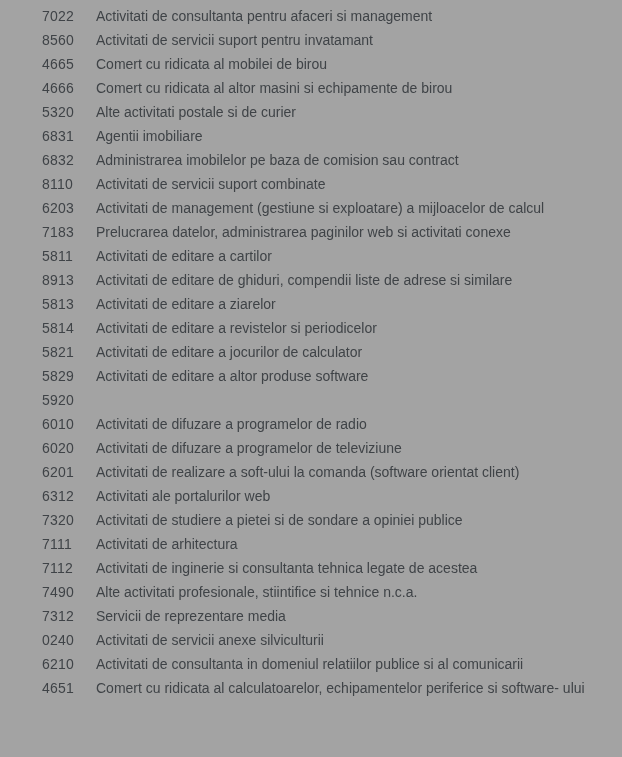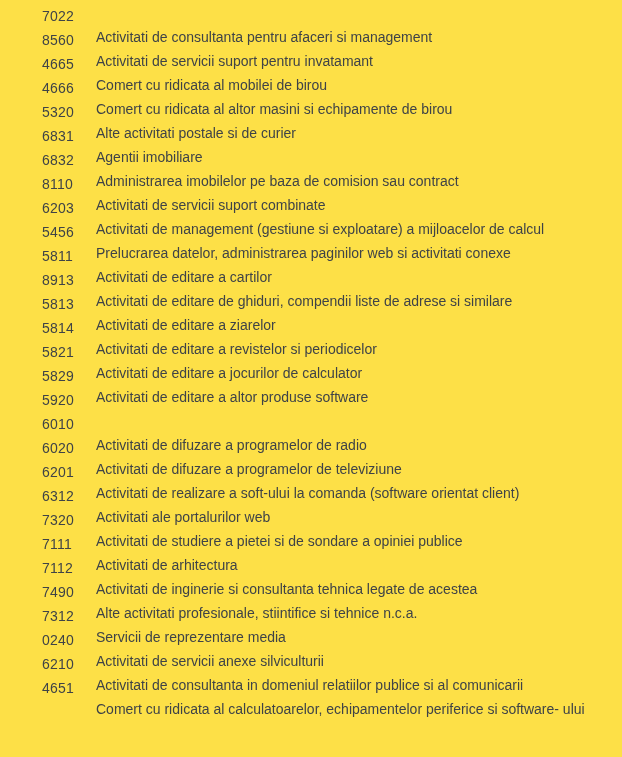--- a/index.html
+++ b/index.html
@@ -30,27 +30,26 @@
   }
   .code {
     display: inline-block;
     margin-left: 42px;
     width: 54px;
     flex: 0 0 54px;
     letter-spacing: 0.2px;
   }
   .label {
     display: inline-block;
-    margin-top: 21px;
   }
 </style>
 </head>
 <body>
 
-<div class="page" style="color: rgb(63, 67, 71); background: #fde047;">
+<div class="page" style="color: rgb(63, 67, 71); background: #a3a3a3;">
   <div class="list">
       <div class="row">
         <span class="code">7022</span>
         <span class="label">Activitati de consultanta pentru afaceri si management</span>
       </div>
       <div class="row">
         <span class="code">8560</span>
         <span class="label">Activitati de servicii suport pentru invatamant</span>
       </div>
       <div class="row">
@@ -75,21 +74,21 @@
       </div>
       <div class="row">
         <span class="code">8110</span>
         <span class="label">Activitati de servicii suport combinate</span>
       </div>
       <div class="row">
         <span class="code">6203</span>
         <span class="label">Activitati de management (gestiune si exploatare) a mijloacelor de calcul</span>
       </div>
       <div class="row">
-        <span class="code">5456</span>
+        <span class="code">7183</span>
         <span class="label">Prelucrarea datelor, administrarea paginilor web si activitati conexe</span>
       </div>
       <div class="row">
         <span class="code">5811</span>
         <span class="label">Activitati de editare a cartilor</span>
       </div>
       <div class="row">
         <span class="code">8913</span>
         <span class="label">Activitati de editare de ghiduri, compendii liste de adrese si similare</span>
       </div>

